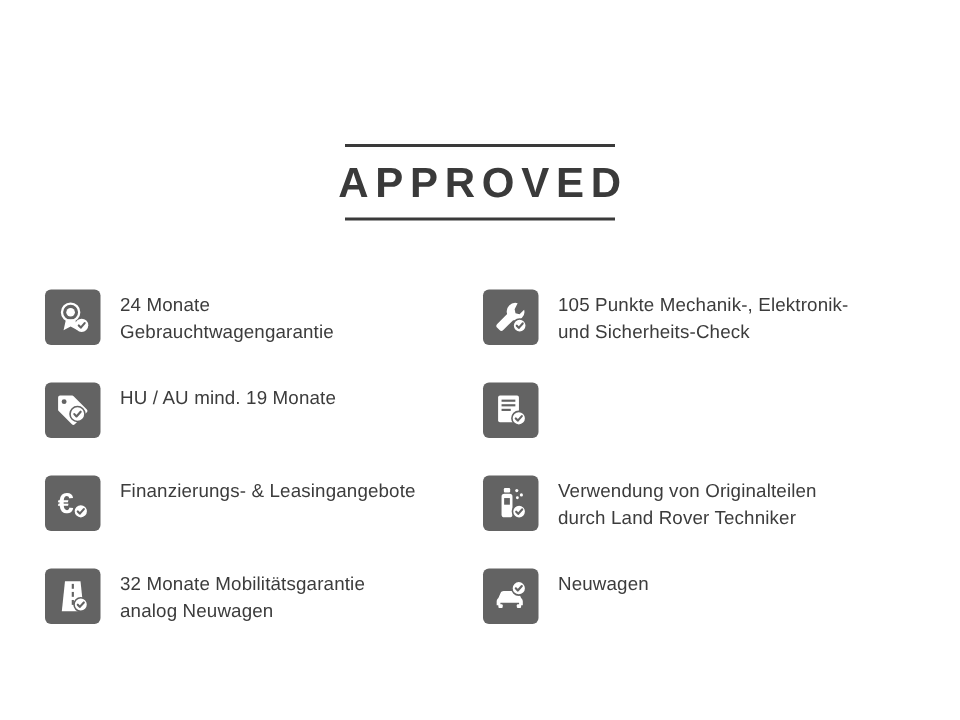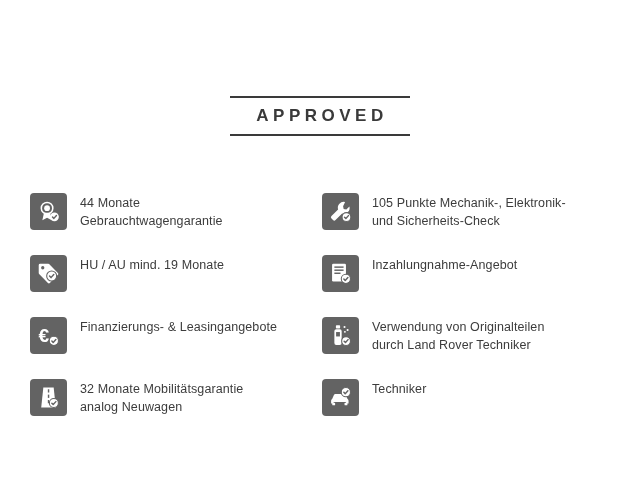--- a/index.html
+++ b/index.html
@@ -35,21 +35,21 @@
     height: 2px;
     background: #3a3a3a;
   }
   .header .rule.top {
     margin-bottom: 9px;
   }
   .header .rule.bottom {
     margin-top: 9px;
   }
   .header .title {
-    font-size: 17px;
+    font-size: 28px;
     font-weight: bold;
     letter-spacing: 4.5px;
     color: #3a3a3a;
     line-height: 1.05;
     padding-left: 4px;
   }
   
   .grid {
     position: absolute;
     top: 192px;
@@ -106,21 +106,21 @@
     <div class="feature">
       <span class="badge">
         <svg width="23" height="23" viewBox="0 0 24 24">
           <circle cx="10.5" cy="8.5" r="6" fill="none" stroke="#ffffff" stroke-width="1.6"></circle>
           <circle cx="10.5" cy="8.5" r="3" fill="#ffffff"></circle>
           <path d="M7.3 13.4 L5.6 21 L10.5 18.4 L15.4 21 L13.7 13.4" fill="#ffffff"></path>
           <circle cx="18.2" cy="17.6" r="4.6" fill="#ffffff"></circle>
           <path d="M16.2 17.7 l1.4 1.5 l2.7 -3.1" fill="none" stroke="#636363" stroke-width="1.5" stroke-linecap="round" stroke-linejoin="round"></path>
         </svg>
       </span>
-      <span class="feature-text">44 Monate
+      <span class="feature-text">24 Monate
 Gebrauchtwagengarantie</span>
     </div>
 
     <div class="feature">
       <span class="badge">
         <svg width="23" height="23" viewBox="0 0 24 24">
           <path d="M16.8 2.2 a6 6 0 0 0 -7.3 7.6 L2.6 16.7 a1.8 1.8 0 0 0 0 2.6 l1.6 1.6 a1.8 1.8 0 0 0 2.6 0 l6.9 -6.9 a6 6 0 0 0 7.6 -7.3 l-3.2 3.2 l-2.8 -0.6 l-0.6 -2.8 z" fill="#ffffff"></path>
           <circle cx="18.2" cy="17.8" r="4.6" fill="#ffffff" stroke="#636363" stroke-width="1.1"></circle>
           <path d="M16.2 17.9 l1.4 1.5 l2.7 -3.1" fill="none" stroke="#636363" stroke-width="1.5" stroke-linecap="round" stroke-linejoin="round"></path>
         </svg>
@@ -145,21 +145,20 @@
       <span class="badge">
         <svg width="23" height="23" viewBox="0 0 24 24">
           <rect x="3.2" y="1.8" width="14.5" height="18.5" rx="1.3" fill="#ffffff"></rect>
           <rect x="5.6" y="4.6" width="9.6" height="1.5" fill="#636363"></rect>
           <rect x="5.6" y="7.8" width="9.6" height="1.5" fill="#636363"></rect>
           <rect x="5.6" y="11" width="6.4" height="1.5" fill="#636363"></rect>
           <circle cx="17.6" cy="17.6" r="4.8" fill="#ffffff" stroke="#636363" stroke-width="1.1"></circle>
           <path d="M15.5 17.7 l1.4 1.5 l2.8 -3.1" fill="none" stroke="#636363" stroke-width="1.5" stroke-linecap="round" stroke-linejoin="round"></path>
         </svg>
       </span>
-      <span class="feature-text">Inzahlungnahme-Angebot</span>
     </div>
 
     <div class="feature">
       <span class="badge">
         <svg width="23" height="23" viewBox="0 0 24 24">
           <text x="1.5" y="18.5" font-family="Liberation Sans, sans-serif" font-size="20" font-weight="bold" fill="#ffffff">€</text>
           <circle cx="17.6" cy="17.6" r="4.8" fill="#ffffff" stroke="#636363" stroke-width="1.1"></circle>
           <path d="M15.5 17.7 l1.4 1.5 l2.8 -3.1" fill="none" stroke="#636363" stroke-width="1.5" stroke-linecap="round" stroke-linejoin="round"></path>
         </svg>
       </span>
@@ -201,18 +200,18 @@
     <div class="feature">
       <span class="badge">
         <svg width="23" height="23" viewBox="0 0 24 24">
           <path d="M2.2 15.6 c0 -1 0.5 -1.9 1.2 -2.4 l1.6 -3.6 c0.35 -0.8 1.1 -1.3 2 -1.3 h8.6 c0.9 0 1.65 0.5 2 1.3 l1.6 3.6 c0.7 0.5 1.2 1.4 1.2 2.4 v2.6 h-2.6 v-1.6 H4.8 v1.6 H2.2 Z" fill="#ffffff"></path>
           <rect x="3.4" y="17.6" width="3" height="2.6" rx="0.7" fill="#ffffff"></rect>
           <rect x="16.2" y="17.6" width="3" height="2.6" rx="0.7" fill="#ffffff"></rect>
           <circle cx="17.6" cy="6.4" r="4.8" fill="#ffffff" stroke="#636363" stroke-width="1.1"></circle>
           <path d="M15.5 6.5 l1.4 1.5 l2.8 -3.1" fill="none" stroke="#636363" stroke-width="1.5" stroke-linecap="round" stroke-linejoin="round"></path>
         </svg>
       </span>
-      <span class="feature-text">Techniker</span>
+      <span class="feature-text">Neuwagen</span>
     </div>
 
   </div>
 
 </div>
 
 </body></html>

